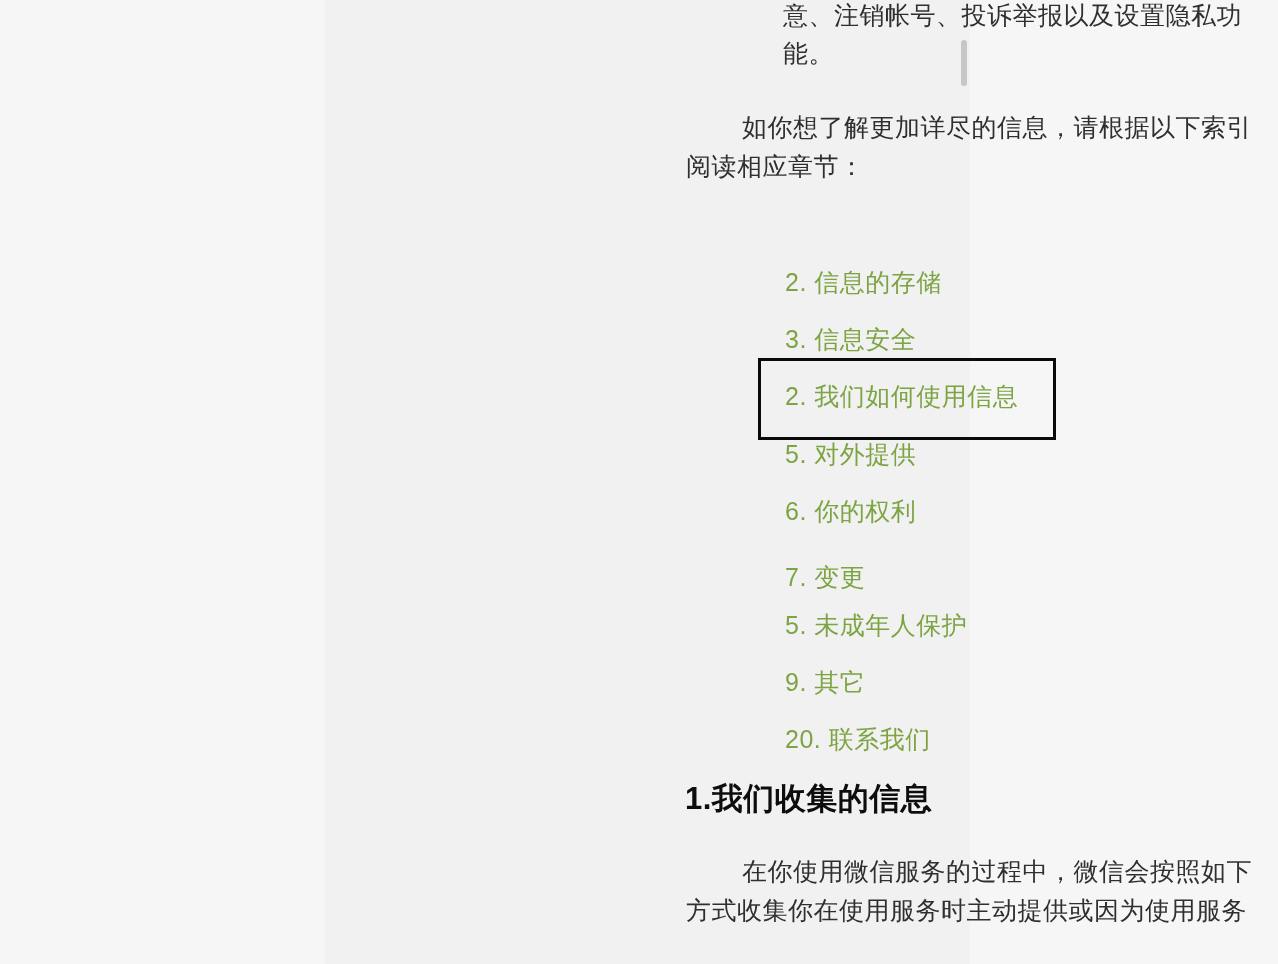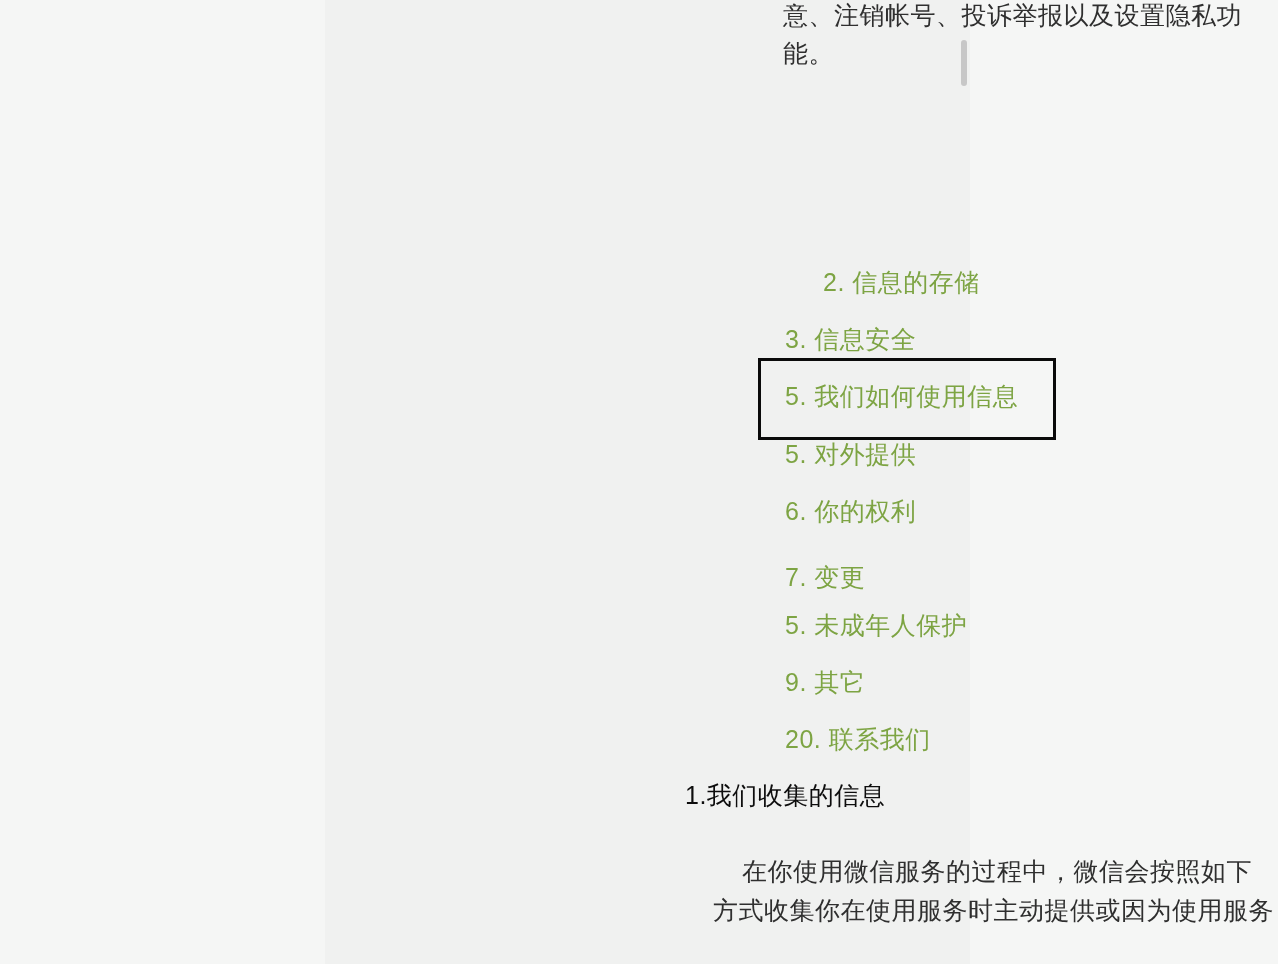--- a/index.html
+++ b/index.html
@@ -43,22 +43,22 @@
     font-size:25px;
     line-height:1.15;
     letter-spacing:0.5px;
     color:var(--link-green);
     text-decoration:none;
     white-space:nowrap;
     cursor:pointer;
   }
   .section-heading{
     position:absolute;
-    font-size:25px;
-    font-weight:400;
+    font-size:31px;
+    font-weight:700;
     line-height:1.15;
     letter-spacing:0.5px;
     color:var(--heading-text);
     white-space:nowrap;
   }
   .focus-box{
     position:absolute;
     left:433px; top:358px;
     width:298px; height:82px;
     box-sizing:border-box;
@@ -76,33 +76,35 @@
 </style>
 </head>
 <body>
 
 <div class="stage">
   <div class="content-col">
 
     <div class="line" style="left:458px; top:1px;">意、注销帐号、投诉举报以及设置隐私功</div>
     <div class="line" style="left:458px; top:39px;">能。</div>
 
+    <div class="line" style="left:417px; top:113px;">如你想了解更加详尽的信息，请根据以下索引</div>
+    <div class="line" style="left:361px; top:152px;">阅读相应章节：</div>
 
-    <a class="toc-link" style="left:460px; top:268px;margin-left:38px;">2. 信息的存储</a>
+    <a class="toc-link" style="left:460px; top:268px;">2. 信息的存储</a>
     <a class="toc-link" style="left:460px; top:325px;">3. 信息安全</a>
-    <a class="toc-link" style="left:460px; top:382px;">5. 我们如何使用信息</a>
+    <a class="toc-link" style="left:460px; top:382px;">2. 我们如何使用信息</a>
     <a class="toc-link" style="left:460px; top:440px;">5. 对外提供</a>
     <a class="toc-link" style="left:460px; top:497px;">6. 你的权利</a>
     <a class="toc-link" style="left:460px; top:554px;margin-top:9px;">7. 变更</a>
     <a class="toc-link" style="left:460px; top:611px;">5. 未成年人保护</a>
     <a class="toc-link" style="left:460px; top:668px;">9. 其它</a>
     <a class="toc-link" style="left:460px; top:725px;">20. 联系我们</a>
 
     <div class="focus-box"></div>
 
     <div class="section-heading" style="left:360px; top:781px;">1.我们收集的信息</div>
 
     <div class="line" style="left:417px; top:857px;">在你使用微信服务的过程中，微信会按照如下</div>
-    <div class="line" style="left:361px; top:896px;margin-left:27px;">方式收集你在使用服务时主动提供或因为使用服务</div>
+    <div class="line" style="left:361px; top:896px;">方式收集你在使用服务时主动提供或因为使用服务</div>
   </div>
 
   <div class="scrollbar-thumb"></div>
 </div>
 
 </body></html>

